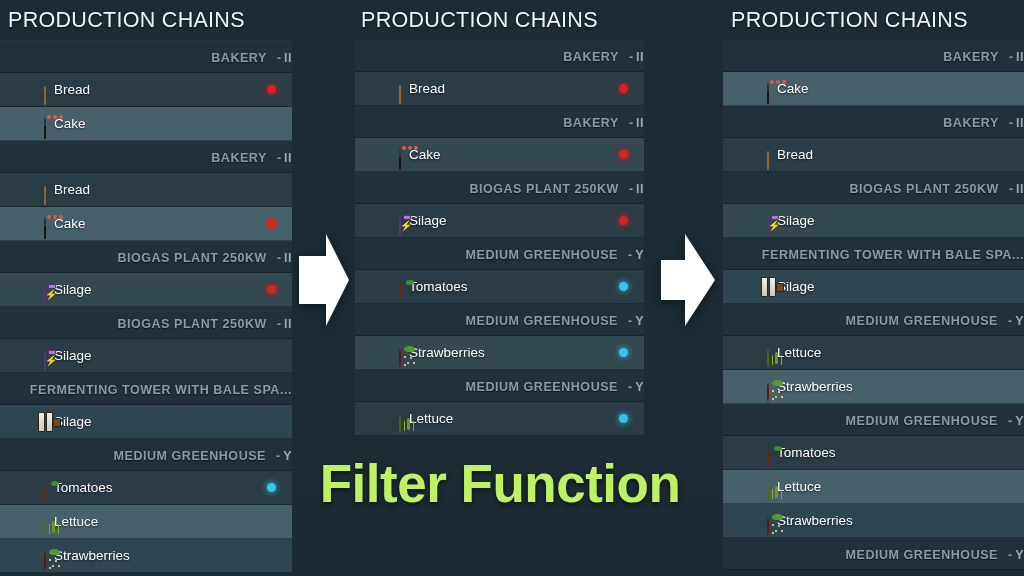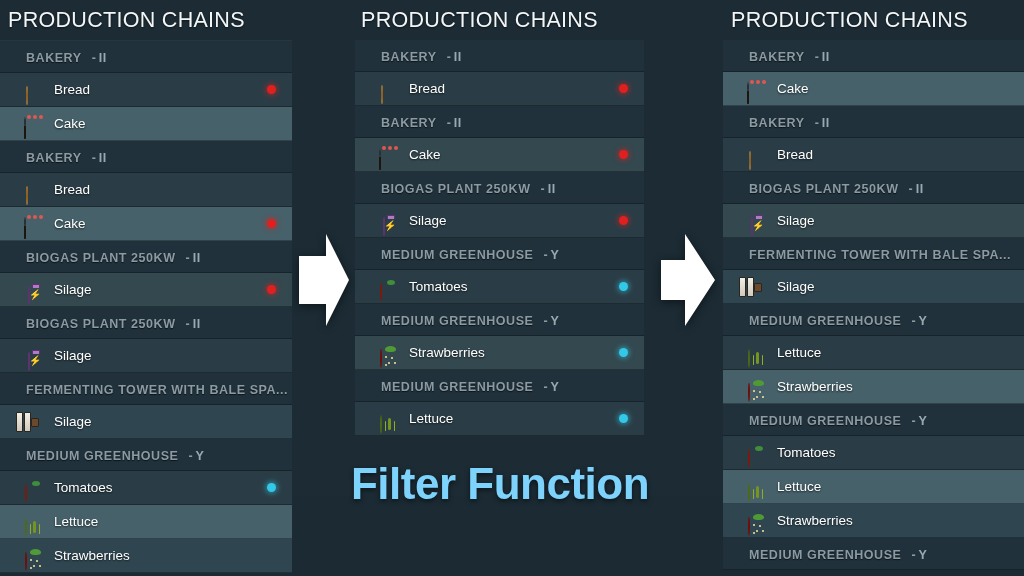--- a/index.html
+++ b/index.html
@@ -39,20 +39,21 @@
     padding-left: 8px;
     white-space: nowrap;
     text-shadow: 0 1px 2px rgba(0,0,0,.55);
   }
   #panel-mid .panel-title  { padding-left: 6px; }
   #panel-right .panel-title{ padding-left: 8px; }
 
   .list {
     position: relative;
     width: 100%;
+    text-align: right;
   }
   #panel-left  .list { border-top: 1px solid rgba(255,255,255,.05); }
 
   
   .grp {
     position: relative;
     height: 32px;
     line-height: 32px;
     background: #20313b;
     border-bottom: 1px solid rgba(0,0,0,.28);
@@ -239,22 +240,22 @@
   #arrow-1 { left: 299px; top: 234px; width: 50px; height: 92px; }
   #arrow-2 { left: 661px; top: 234px; width: 54px; height: 92px; }
 
   
   #caption {
     position: absolute;
     left: 300px;
     top: 452px;
     width: 400px;
     text-align: center;
-    color: #7dd3fc;
-    font-size: 44px;
+    color: #bef264;
+    font-size: 53px;
     font-weight: bold;
     letter-spacing: -0.5px;
     line-height: 64px;
     white-space: nowrap;
     text-shadow: 0 2px 5px rgba(0,0,0,.55);
   }
 </style>
 </head>
 <body>
 

